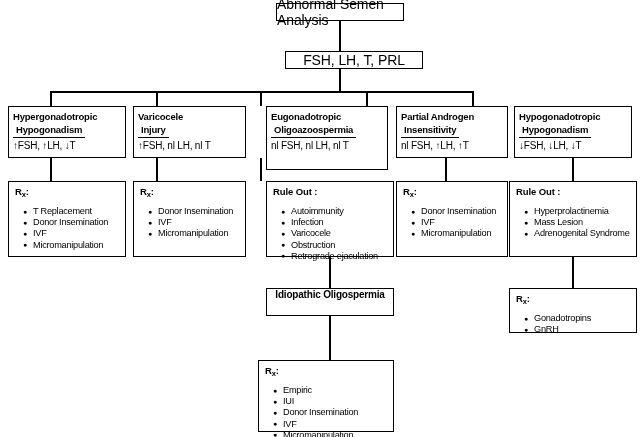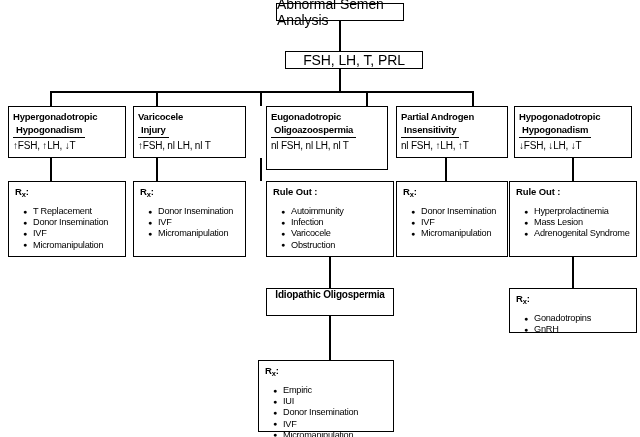--- a/index.html
+++ b/index.html
@@ -187,20 +187,21 @@
     <div class="dx-labs">nl FSH, nl LH,  nl T</div>
   </div>
   <div class="line-v" style="left:260px; top:158px; height:23px;"></div>
   <div class="box listbox" style="left:266px; top:181px; width:128px; height:76px;">
     <div class="list-head"><span>Rule Out :</span><sub></sub><span></span></div>
     <ul class="items">
       <li>Autoimmunity</li>
       <li>Infection</li>
       <li>Varicocele</li>
       <li>Obstruction</li>
+      <li>Retrograde ejaculation</li>
     </ul>
   </div>
 
   <div class="line-v" style="left:329px; top:257px; height:31px;"></div>
   <div class="box node-mid" style="left:266px; top:288px; width:128px; height:28px;">
     <span>Idiopathic Oligospermia</span>
   </div>
   <div class="line-v" style="left:329px; top:316px; height:44px;"></div>
 
   <div class="box listbox" style="left:258px; top:360px; width:136px; height:72px;">

